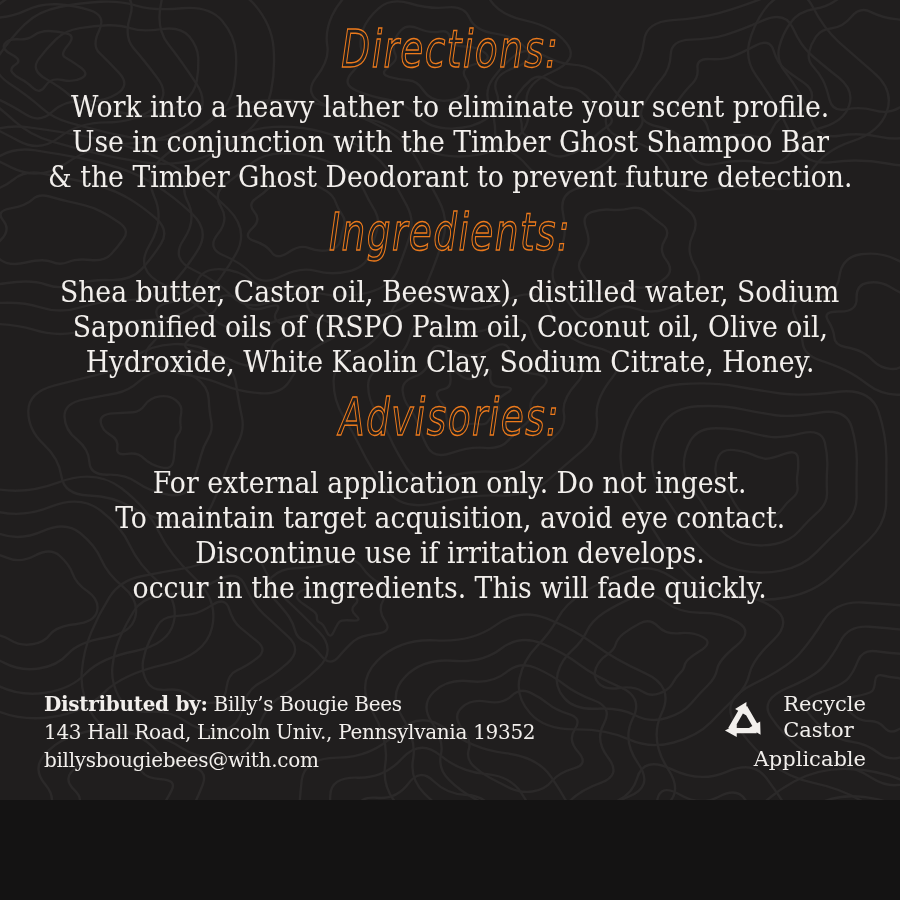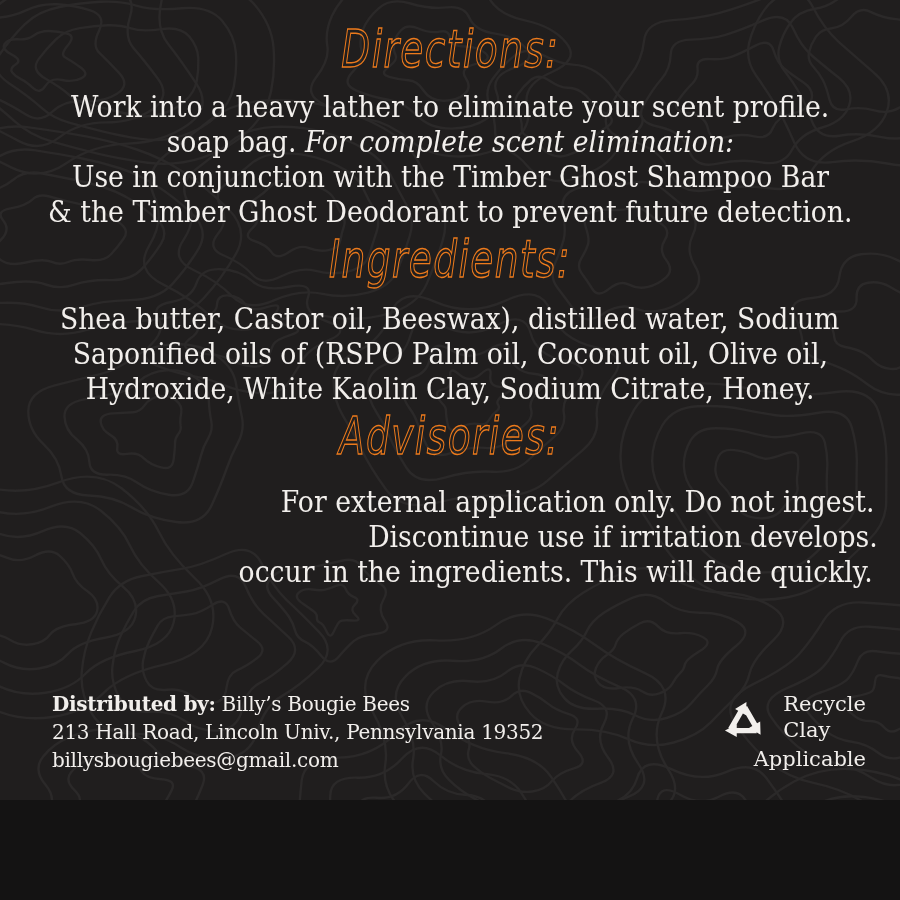--- a/index.html
+++ b/index.html
@@ -43,38 +43,38 @@
   }
   .heading .hx {
     display: inline-block;
     transform: scaleX(0.72);
     transform-origin: 50% 50%;
     color: #ec7a1c;
     -webkit-text-fill-color: transparent;
     -webkit-text-stroke: 1.35px #ec7a1c;
   }
   .para {
-    margin: 0 auto;
+    margin: 8px auto;
     font-size: 29px;
     line-height: 35px;
   }
   .para .scale {
     display: inline-block;
     transform: scaleX(0.92);
     transform-origin: 50% 50%;
     white-space: nowrap;
   }
   .mt-para1 { margin-top: 12px; }
   .mt-head  { }
   .mt-para2 { margin-top: 14px; }
-  .mt-para3 { margin-top: 20px; text-align: right; }
+  .mt-para3 { margin-top: 20px; }
   .em { font-style: italic; }
   .footer-left {
     position: absolute;
-    left: 52px;
+    left: 44px;
     bottom: 26px;
     text-align: left;
     font-size: 20px;
     line-height: 28px;
     letter-spacing: -0.3px;
   }
   .footer-left strong { font-weight: bold; }
   .footer-right {
     position: absolute;
     right: 34px;
@@ -175,57 +175,57 @@
       <path d="M288.2,636.7 Q302.3,650.0 287.5,663.1 Q272.8,676.1 259.5,683.1 Q246.3,690.1 242.0,709.5 Q237.7,728.9 218.9,730.4 Q200.0,731.9 185.5,721.3 Q171.0,710.8 149.4,711.7 Q127.7,712.6 119.2,697.3 Q110.6,682.1 112.5,666.0 Q114.3,650.0 120.2,636.7 Q126.1,623.5 133.7,611.3 Q141.2,599.1 157.1,596.3 Q173.0,593.6 186.5,591.5 Q200.0,589.4 219.3,579.4 Q238.5,569.4 245.7,586.8 Q252.9,604.2 263.5,613.8 Q274.1,623.4 288.2,636.7 Z"></path>
       <path d="M319.0,631.8 Q336.7,650.0 318.2,667.9 Q299.7,685.8 282.2,695.9 Q264.6,706.0 257.6,730.9 Q250.6,755.8 225.3,758.0 Q200.0,760.3 180.0,746.9 Q160.1,733.5 131.7,733.6 Q103.4,733.7 91.7,713.4 Q79.9,693.1 81.8,671.5 Q83.7,650.0 91.4,631.9 Q99.0,613.8 109.5,597.2 Q120.0,580.6 141.3,576.3 Q162.7,571.9 181.3,568.9 Q200.0,566.0 225.8,554.0 Q251.6,542.1 262.2,564.5 Q272.7,587.0 287.0,600.3 Q301.3,613.6 319.0,631.8 Z"></path>
     </svg>
 
   <div class="content">
 
     <h1 class="heading"><span class="hx">Directions:</span></h1>
 
     <div class="para mt-para1">
       <div><span class="scale">Work into a heavy lather to eliminate your scent profile.</span></div>
-      <div><span class="scale"><span>soap bag. </span><span class="em">For complete scent elimination:</span></span></div>
       <div><span class="scale">Use in conjunction with the Timber Ghost Shampoo Bar</span></div>
       <div><span class="scale">&amp; the Timber Ghost Deodorant to prevent future detection.</span></div>
     </div>
 
     <h1 class="heading mt-head"><span class="hx">Ingredients:</span></h1>
 
     <div class="para mt-para2">
       <div><span class="scale">Shea butter, Castor oil, Beeswax), distilled water, Sodium</span></div>
       <div><span class="scale">Saponified oils of (RSPO Palm oil, Coconut oil, Olive oil,</span></div>
       <div><span class="scale">Hydroxide, White Kaolin Clay, Sodium Citrate, Honey.</span></div>
     </div>
 
     <h1 class="heading mt-head"><span class="hx">Advisories:</span></h1>
 
     <div class="para mt-para3">
       <div><span class="scale">For external application only. Do not ingest.</span></div>
+      <div><span class="scale">To maintain target acquisition, avoid eye contact.</span></div>
       <div><span class="scale">Discontinue use if irritation develops.</span></div>
       <div><span class="scale">occur in the ingredients. This will fade quickly.</span></div>
     </div>
 
   </div>
 
   <div class="footer-left">
     <div><strong>Distributed by:</strong><span> Billy’s Bougie Bees</span></div>
-    <div>213 Hall Road, Lincoln Univ., Pennsylvania 19352</div>
-    <div>billysbougiebees@gmail.com</div>
+    <div>143 Hall Road, Lincoln Univ., Pennsylvania 19352</div>
+    <div>billysbougiebees@with.com</div>
   </div>
 
   <div class="footer-right">
     <svg class="recycle-svg" width="58" height="58" viewBox="0 0 64 64">
       <g fill="#f2efec">
         <path d="M46,44 L24,44 L24,40 L11,47 L24,54 L24,50 L46,50 Z"></path>
         <path d="M46,44 L24,44 L24,40 L11,47 L24,54 L24,50 L46,50 Z" transform="rotate(120 32 38)"></path>
         <path d="M46,44 L24,44 L24,40 L11,47 L24,54 L24,50 L46,50 Z" transform="rotate(240 32 38)"></path>
       </g>
     </svg>
     <div class="rw">
       <div>Recycle</div>
-      <div>Clay</div>
+      <div>Castor</div>
     </div>
     <div class="applicable">Applicable</div>
   </div>
 
 </div>
 
 </body></html>

